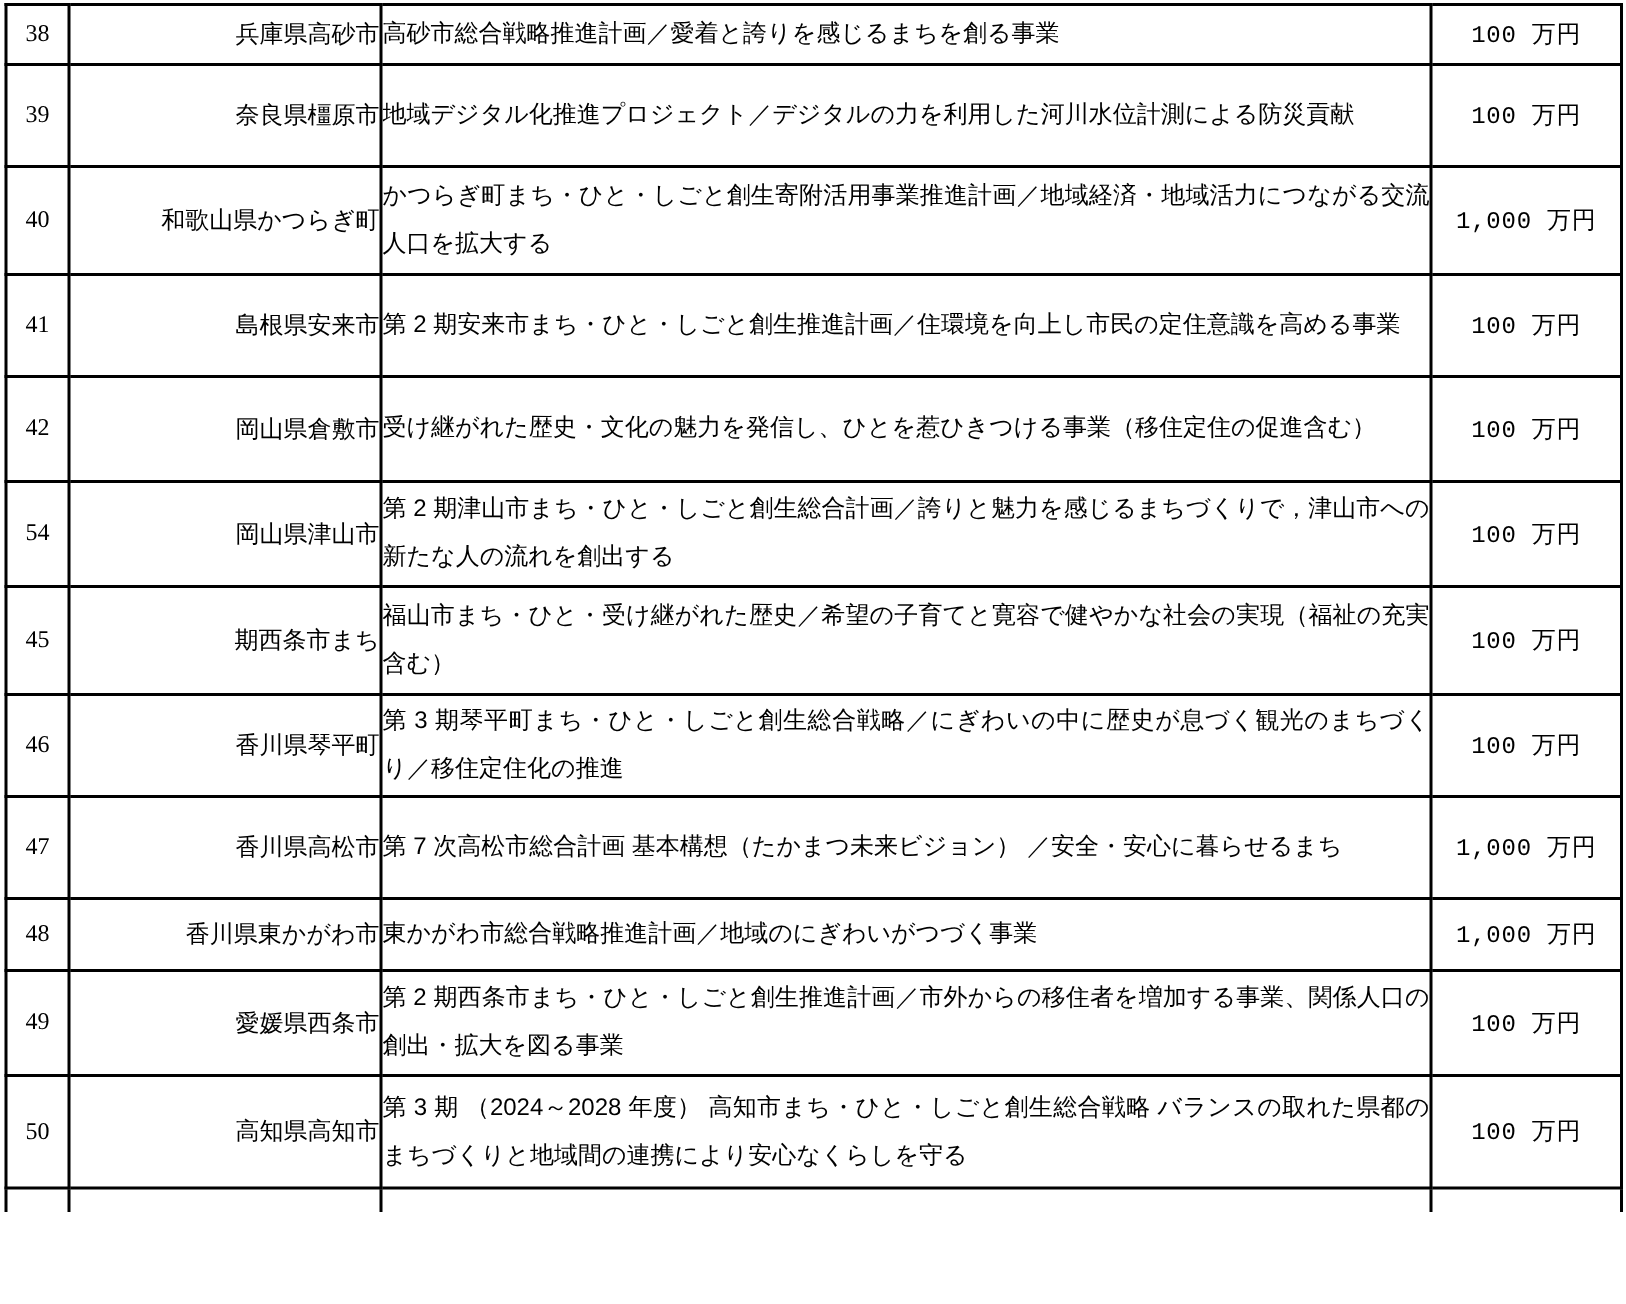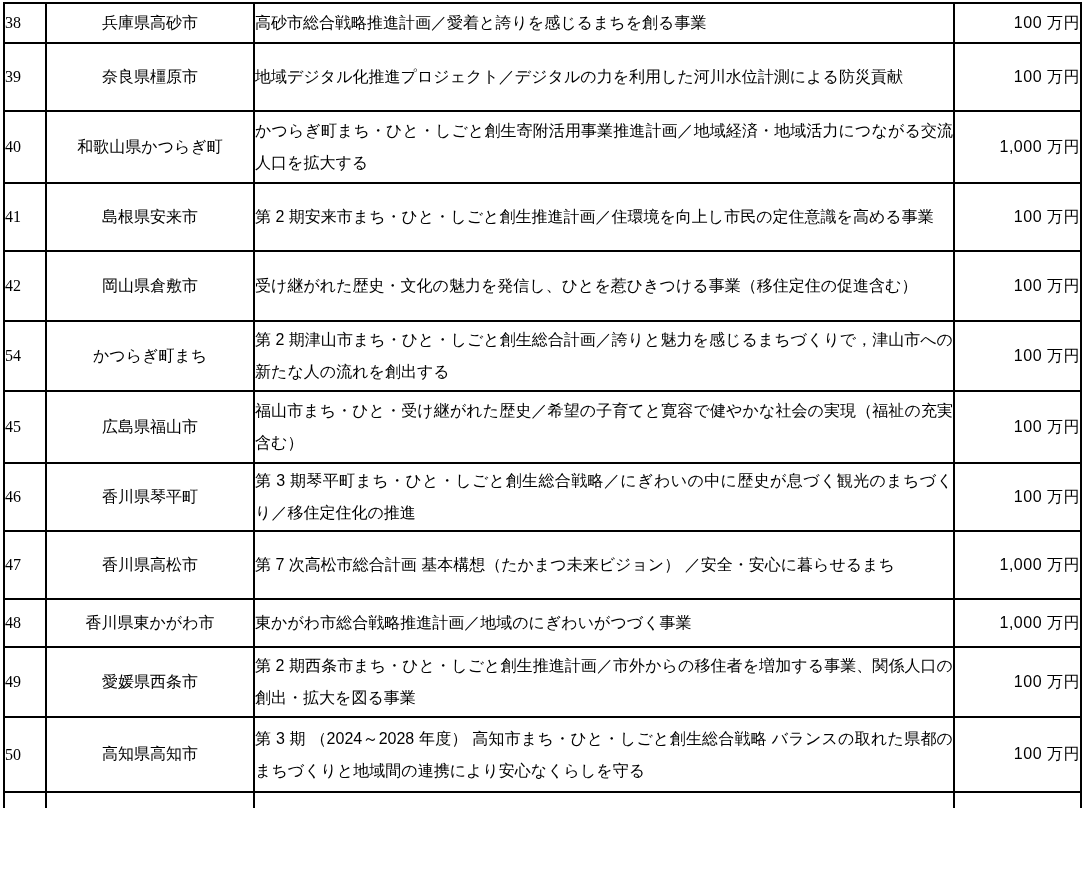--- a/index.html
+++ b/index.html
@@ -27,36 +27,38 @@
     vertical-align: middle;
     font-size: 16px;
     overflow: hidden;
   }
   col.c-no   { width: 42px; }
   col.c-muni { width: 208px; }
   col.c-proj { width: 700px; }
   col.c-amt  { width: 127px; }
 
   td.no {
+    text-align: center;
     font-family: "Liberation Serif", "DejaVu Serif", serif;
     font-size: 17px;
+    border-radius: 14px;
   }
   td.muni {
     padding-left: 7px;
-    text-align: center;
+    text-align: right;
   }
   td.proj {
     padding: 2px 5px 2px 7px;
     line-height: 32px;
     text-align: justify;
     text-justify: inter-ideograph;
   }
   td.amt {
-    text-align: right;
-    font-family: Liberation Sans, sans-serif;
+    text-align: center;
+    font-family: Liberation Mono, monospace;
     font-size: 17px;
     letter-spacing: 0.5px;
   }
 
   tr.h38 { height: 48px; }
   tr.h40 { height: 40px; }
   tr.h68 { height: 68px; }
   tr.h70 { height: 70px; }
   tr.h72 { height: 72px; }
   tr.h75 { height: 75px; }
@@ -105,29 +107,29 @@
 
     <tr class="h70">
       <td class="no">42</td>
       <td class="muni">岡山県倉敷市</td>
       <td class="proj">受け継がれた歴史・文化の魅力を発信し、ひとを惹ひきつける事業（移住定住の促進含む）</td>
       <td class="amt">100 万円</td>
     </tr>
 
     <tr class="h70">
       <td class="no">54</td>
-      <td class="muni">かつらぎ町まち</td>
+      <td class="muni">岡山県津山市</td>
       <td class="proj">第 2 期津山市まち・ひと・しごと創生総合計画／誇りと魅力を感じるまちづくりで，津山市への新たな人の流れを創出する</td>
       <td class="amt">100 万円</td>
     </tr>
 
 
     <tr class="h72">
       <td class="no">45</td>
-      <td class="muni">広島県福山市</td>
+      <td class="muni">期西条市まち</td>
       <td class="proj">福山市まち・ひと・受け継がれた歴史／希望の子育てと寛容で健やかな社会の実現（福祉の充実含む）</td>
       <td class="amt">100 万円</td>
     </tr>
 
     <tr class="h68">
       <td class="no">46</td>
       <td class="muni">香川県琴平町</td>
       <td class="proj">第 3 期琴平町まち・ひと・しごと創生総合戦略／にぎわいの中に歴史が息づく観光のまちづくり／移住定住化の推進</td>
       <td class="amt">100 万円</td>
     </tr>

